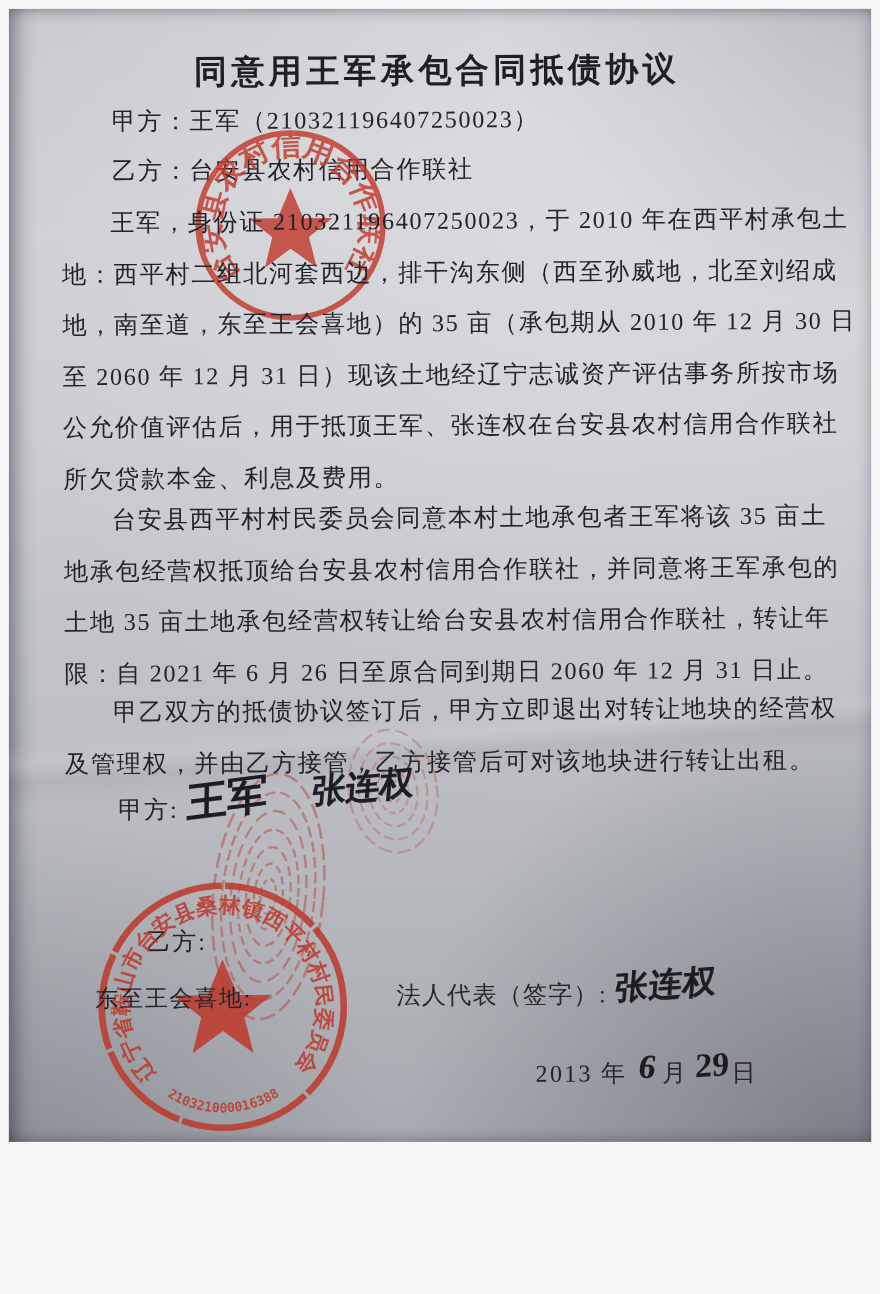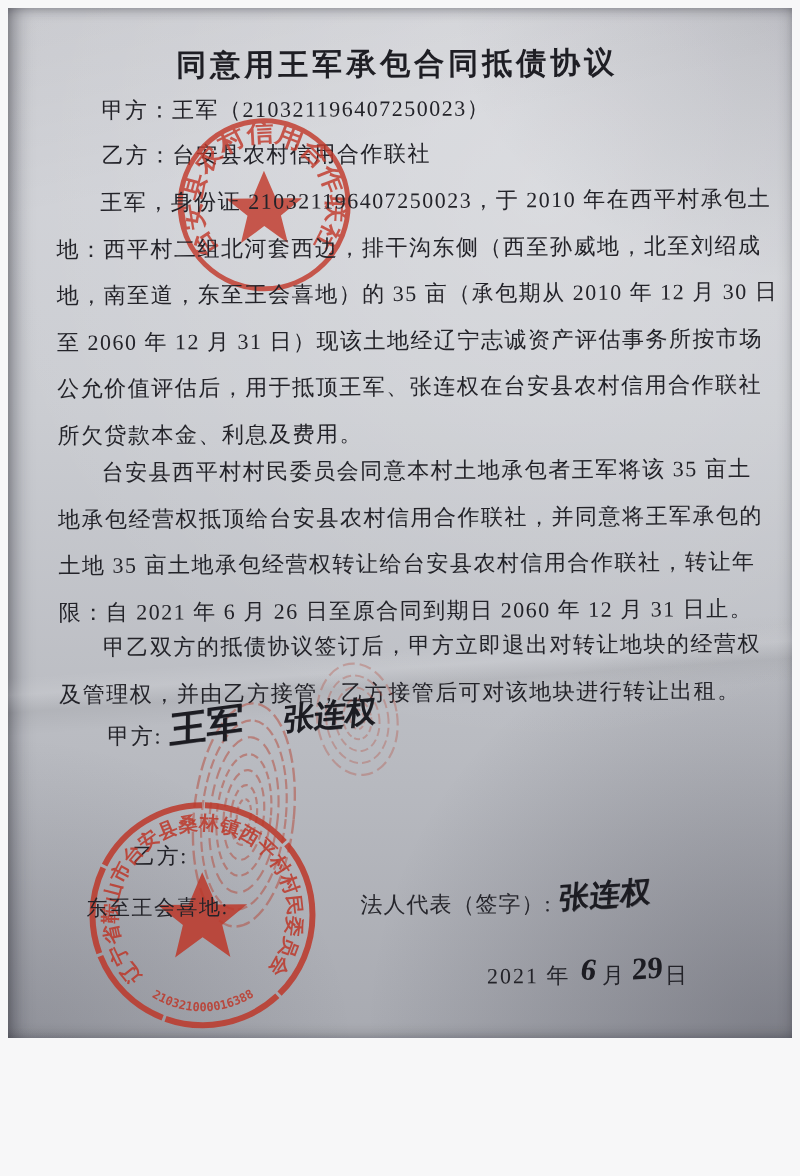--- a/index.html
+++ b/index.html
@@ -157,17 +157,17 @@
     </div>
 
     <div class="label" style="left:76px; top:884px; font-size:21px;">东至王会喜地:</div>
 
     <div class="legal-row">
       <span>法人代表（签字）:</span>
       <span class="sig-zlq-b">张连权</span>
     </div>
 
     <div class="date-row">
-      <span>2021 年</span><span class="hand-num hand-month">6</span><span>月</span><span class="hand-num hand-day">29</span><span>日</span>
+      <span>2013 年</span><span class="hand-num hand-month">6</span><span>月</span><span class="hand-num hand-day">29</span><span>日</span>
     </div>
 
   </div>
 </div>
 
 </body></html>

